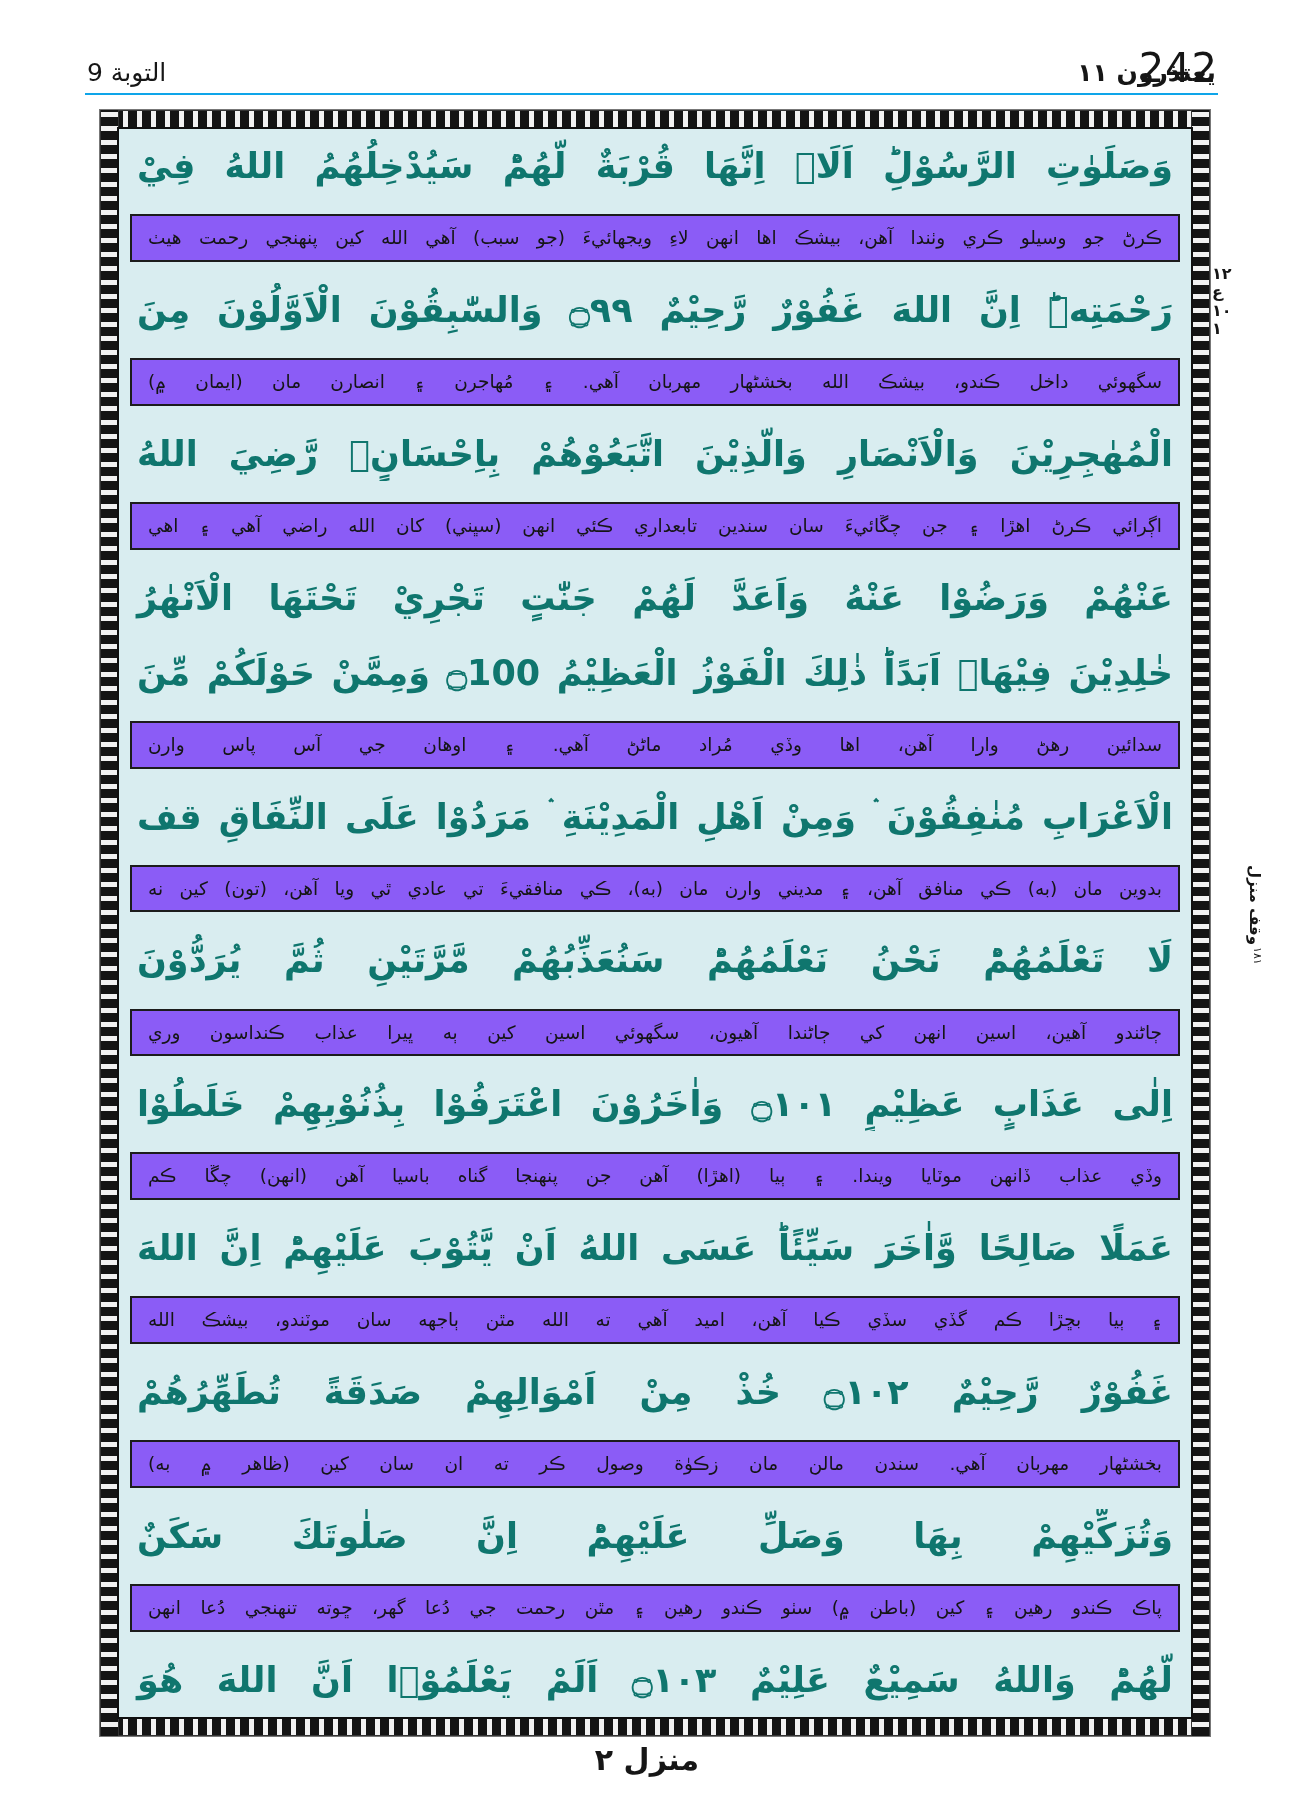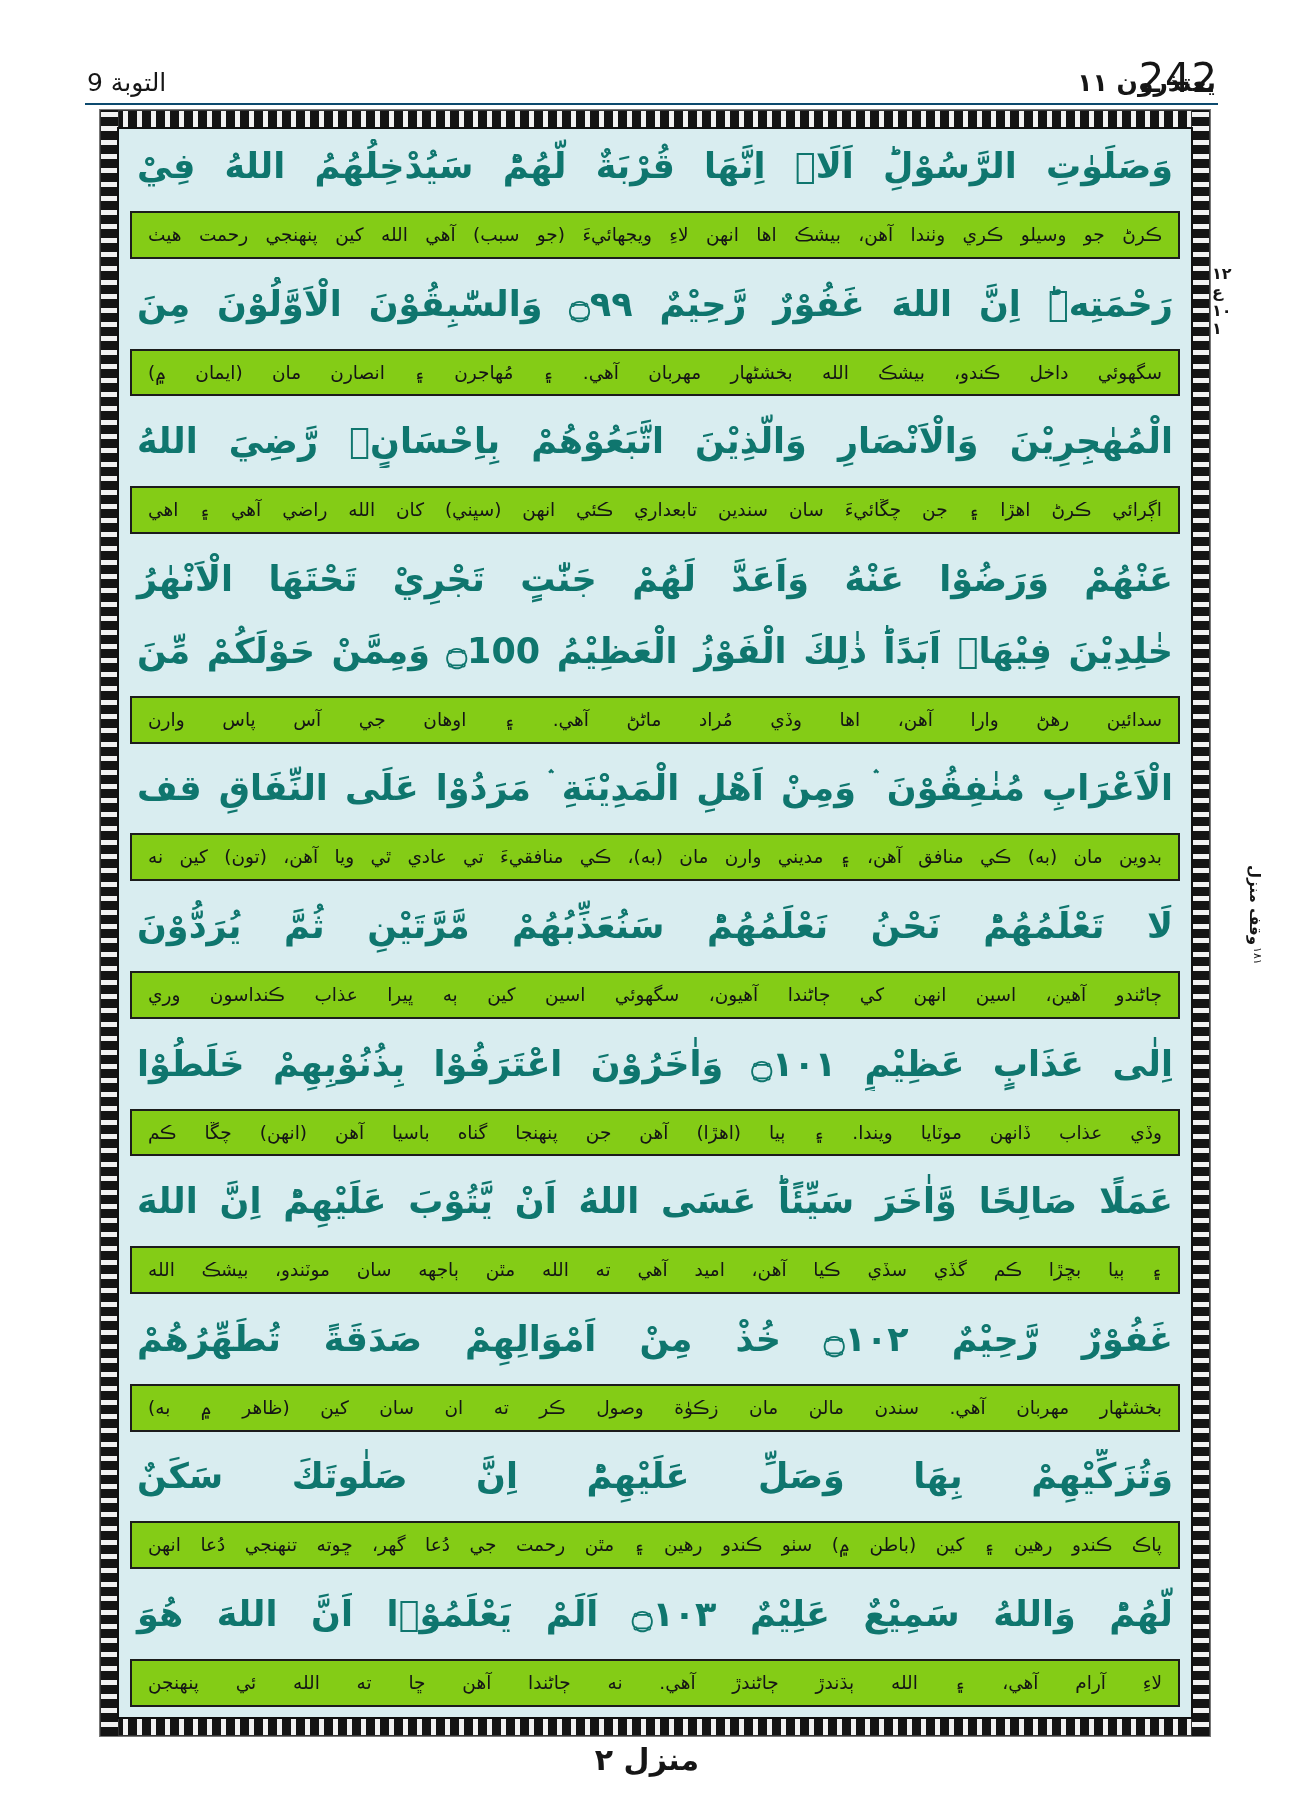--- a/index.html
+++ b/index.html
@@ -3,22 +3,22 @@
 <meta charset="utf-8">
 <style>
   html,body{margin:0;padding:0;}
   body{
     width:1310px;height:1812px;position:relative;background:#ffffff;
     font-family:"DejaVu Sans","Liberation Sans",sans-serif;color:#161616;
     overflow:hidden;
   }
   
   .header{
-    position:absolute;left:85px;right:92px;top:50px;height:53px;
-    border-bottom:2px solid #0c4a6e;
+    position:absolute;left:85px;right:92px;top:40px;height:53px;
+    border-bottom:2px solid #0ea5e9;
   }
   .h-left{position:absolute;left:2px;bottom:6px;font-size:25px;direction:rtl;}
   .h-center{position:absolute;left:0;right:0;bottom:2px;text-align:right;
     font-size:40px;letter-spacing:1px;}
   .h-right{position:absolute;right:2px;bottom:6px;font-size:25px;font-weight:bold;direction:rtl;margin-left:48px;}
   
   .frame{
     position:absolute;left:100px;top:110px;width:1110px;height:1626px;
     outline:1px solid #777;background:#ffffff;
   }
@@ -43,21 +43,21 @@
   }
   
   .ayah{
     direction:rtl;unicode-bidi:plaintext;
     font-size:35px;font-weight:bold;line-height:1.55;
     text-align:justify;text-align-last:justify;
     padding:0 10px;white-space:nowrap;overflow:hidden;color:#0f766e;
   }
   .trans{
     direction:rtl;unicode-bidi:plaintext;
-    background:#84cc16;border:2px solid #1c1c1c;margin:0 3px;
+    background:#8b5cf6;border:2px solid #1c1c1c;margin:0 3px;
     font-size:18.5px;line-height:1.5;padding:8px 16px;
     text-align:justify;text-align-last:justify;
     white-space:nowrap;overflow:hidden;color:#151515;
   }
   
   .ruku{
     position:absolute;left:1212px;top:265px;width:44px;
     font-size:16px;font-weight:bold;text-align:left;line-height:1.15;
     direction:rtl;
   }
@@ -117,21 +117,20 @@
       <div class="ayah">عَمَلًا صَالِحًا وَّاٰخَرَ سَيِّئًاؕ عَسَى اللهُ اَنْ يَّتُوْبَ عَلَيْهِمْؕ اِنَّ اللهَ</div>
       <div class="trans">۽ ٻيا بڇڙا ڪم گڏي سڏي ڪيا آهن، اميد آهي ته الله مٿن ٻاجهه سان موٽندو، بيشڪ الله</div>
 
       <div class="ayah">غَفُوْرٌ رَّحِيْمٌ ۝١٠٢ خُذْ مِنْ اَمْوَالِهِمْ صَدَقَةً تُطَهِّرُهُمْ</div>
       <div class="trans">بخشڻهار مهربان آهي. سندن مالن مان زڪوٰة وصول ڪر ته ان سان کين (ظاهر ۾ به)</div>
 
       <div class="ayah">وَتُزَكِّيْهِمْ بِهَا وَصَلِّ عَلَيْهِمْؕ اِنَّ صَلٰوتَكَ سَكَنٌ</div>
       <div class="trans">پاڪ ڪندو رهين ۽ کين (باطن ۾) سٺو ڪندو رهين ۽ مٿن رحمت جي دُعا گهر، ڇوته تنهنجي دُعا انهن</div>
 
       <div class="ayah">لَّهُمْؕ وَاللهُ سَمِيْعٌ عَلِيْمٌ ۝١٠٣ اَلَمْ يَعْلَمُوْۤا اَنَّ اللهَ هُوَ</div>
-      <div class="trans">لاءِ آرام آهي، ۽ الله ٻڌندڙ ڄاڻندڙ آهي. نه ڄاڻندا آهن ڇا ته الله ئي پنهنجن</div>
     </div>
   </div>
 
   <div class="ruku">
     <div>١٢</div>
     <div>ع</div>
     <div>١٠</div>
     <div>١</div>
   </div>
 

